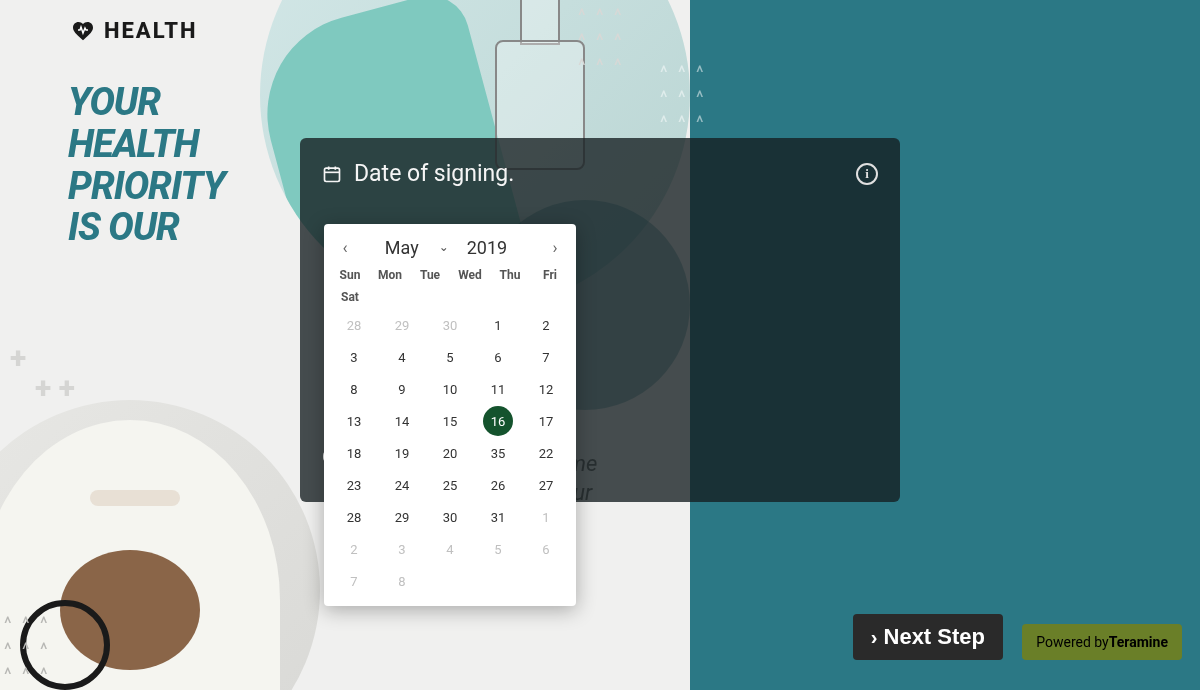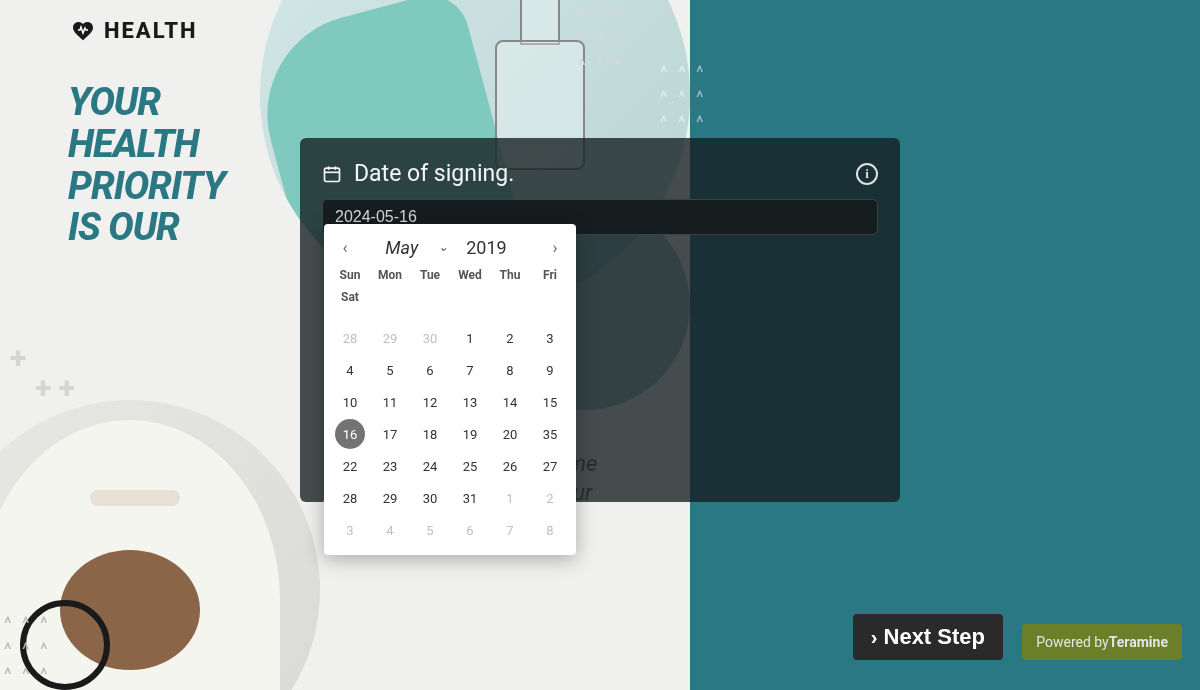--- a/index.html
+++ b/index.html
@@ -223,21 +223,20 @@
       font-size: 17px;
     }
     .month-select {
       display: flex;
       align-items: center;
       gap: 20px;
       font-size: 18px;
       color: #333;
       cursor: pointer;
       margin-right: 10px;
-      font-style: italic;
     }
     .month-select .chevron-small {
       font-size: 12px;
       color: #555;
     }
     .year-val {
       font-size: 18px;
       color: #333;
       margin-right: 8px;
     }
@@ -255,42 +254,41 @@
     }
     .weekday {
       text-align: center;
       font-size: 12px;
       font-weight: 700;
       color: #555;
       padding: 4px 0;
     }
     .days-grid {
       display: grid;
-      grid-template-columns: repeat(6, 1fr);
+      grid-template-columns: repeat(5, 1fr);
       padding: 0 6px;
       row-gap: 2px;
-      margin-top: 13px;
     }
     .day-cell {
       width: 30px;
       height: 30px;
       display: flex;
       align-items: center;
       justify-content: center;
       font-size: 13px;
       color: #333;
       cursor: pointer;
       border-radius: 50%;
       margin: 0 auto;
     }
     .day-cell.other {
       color: #c0c0c0;
     }
     .day-cell.selected {
-      background: #737373;
+      background: #14532d;
       color: #fff;
     }
     
     .next-step-btn {
       position: absolute;
       right: 197px;
       bottom: 30px;
       background: #2a2a2a;
       color: #fff;
       border: none;
@@ -305,21 +303,21 @@
     }
     .next-step-btn .chev {
       font-size: 20px;
       font-weight: 800;
     }
     .powered-badge {
       position: absolute;
       right: 18px;
       bottom: 30px;
       background: #6a7f28;
-      color: #e5e5e5;
+      color: #000000;
       border-radius: 4px;
       padding: 10px 14px;
       font-size: 14px;
     }
     .powered-badge .brand {
       font-weight: 700;
     }
     
     .glove-arm {
       position: absolute;
@@ -450,21 +448,20 @@
       <svg class="calendar-header-icon" viewBox="0 0 24 24" fill="none" stroke="#f5f5f5" stroke-width="2">
         <rect x="3" y="5" width="18" height="16" rx="2"></rect>
         <line x1="3" y1="10" x2="21" y2="10"></line>
         <line x1="8" y1="3" x2="8" y2="7"></line>
         <line x1="16" y1="3" x2="16" y2="7"></line>
       </svg>
       <span class="modal-title">Date of signing.</span>
     </div>
     <div class="info-icon">i</div>
   </div>
-  <input class="date-input" readonly="" value="2024-05-16" style="">
   <div class="hint-text">Click above to enter the date.</div>
 </div>
 
 <div class="calendar-popup">
   <div class="calendar-nav">
     <div class="cal-arrow">‹</div>
     <div class="cal-nav-center">
       <div class="month-select">
         <span>May</span>
         <span class="chevron-small">⌄</span>

